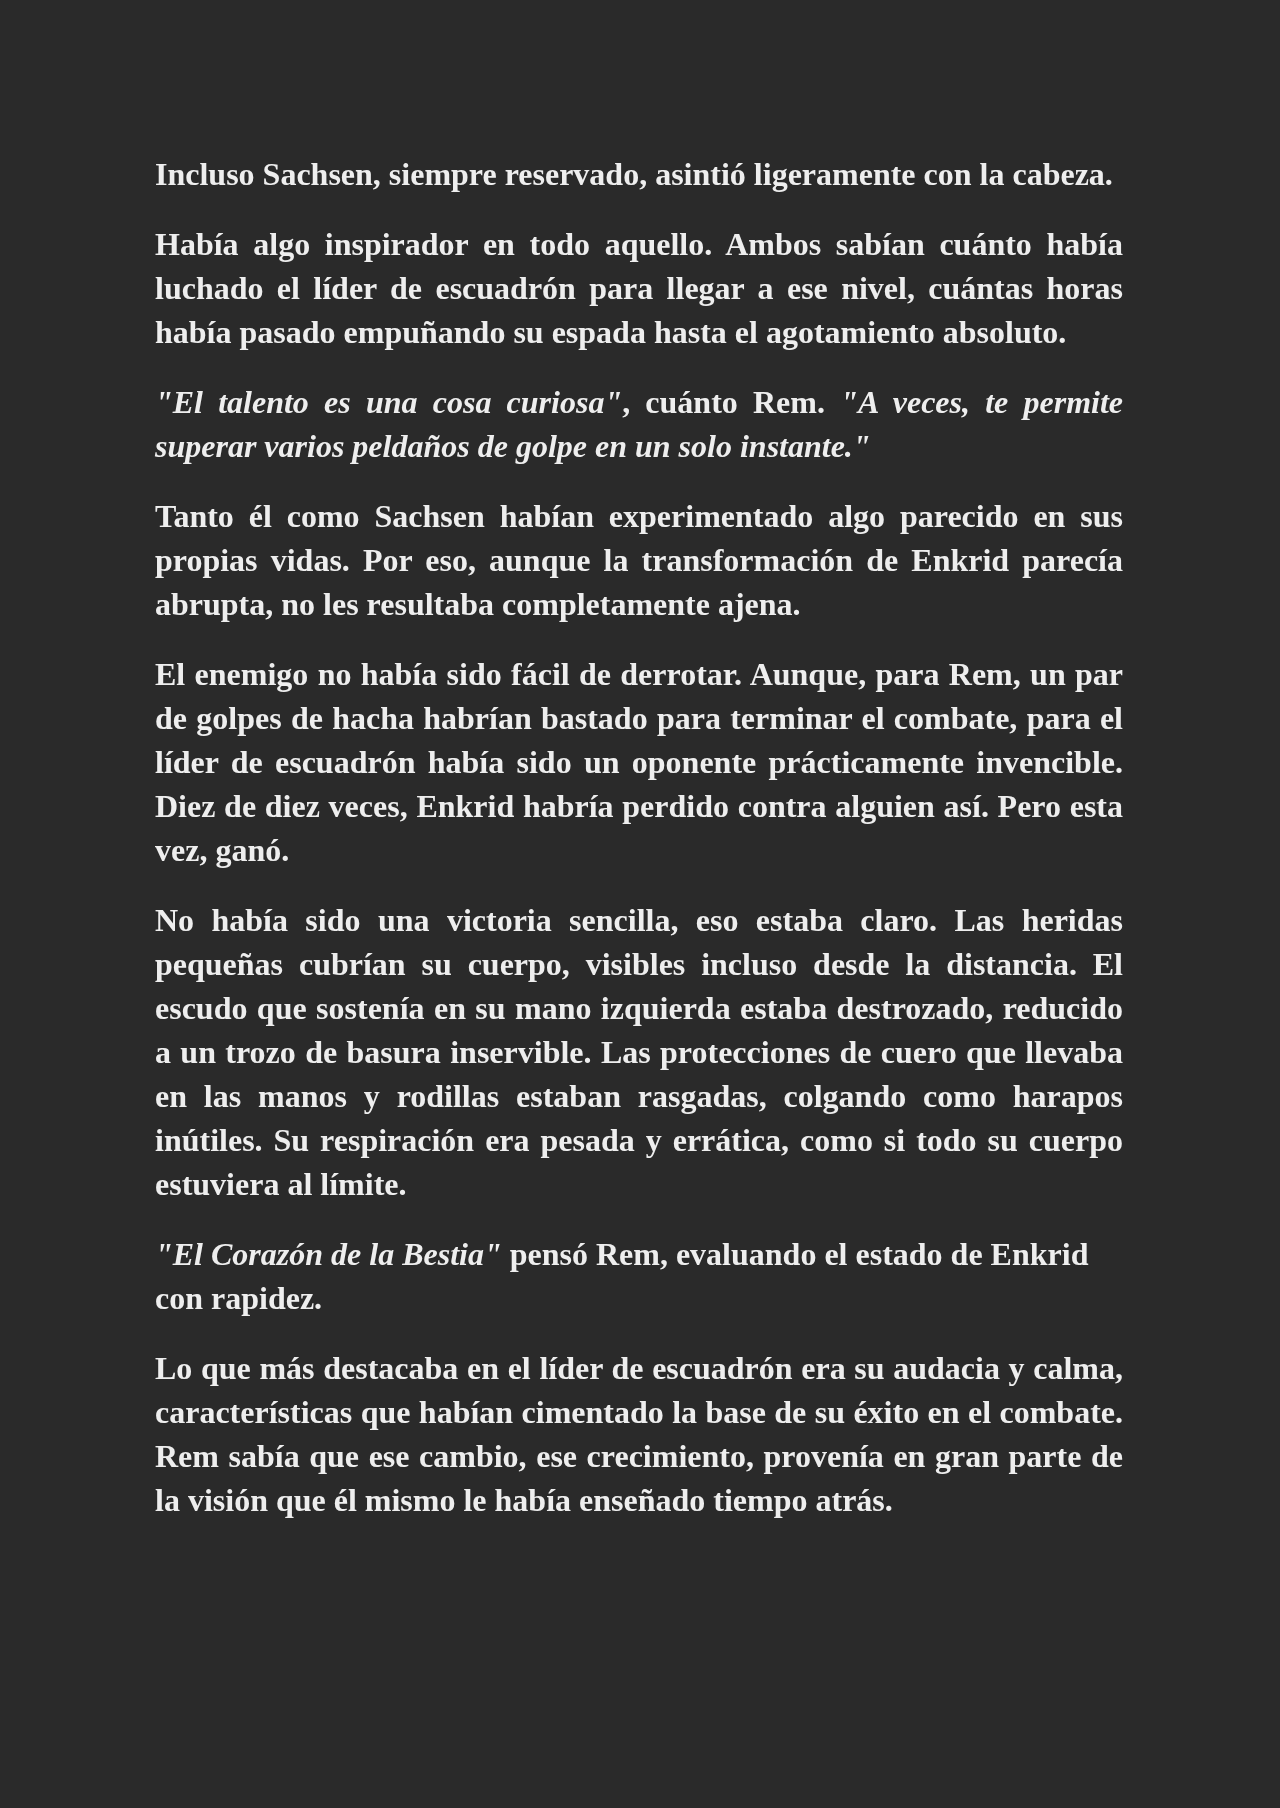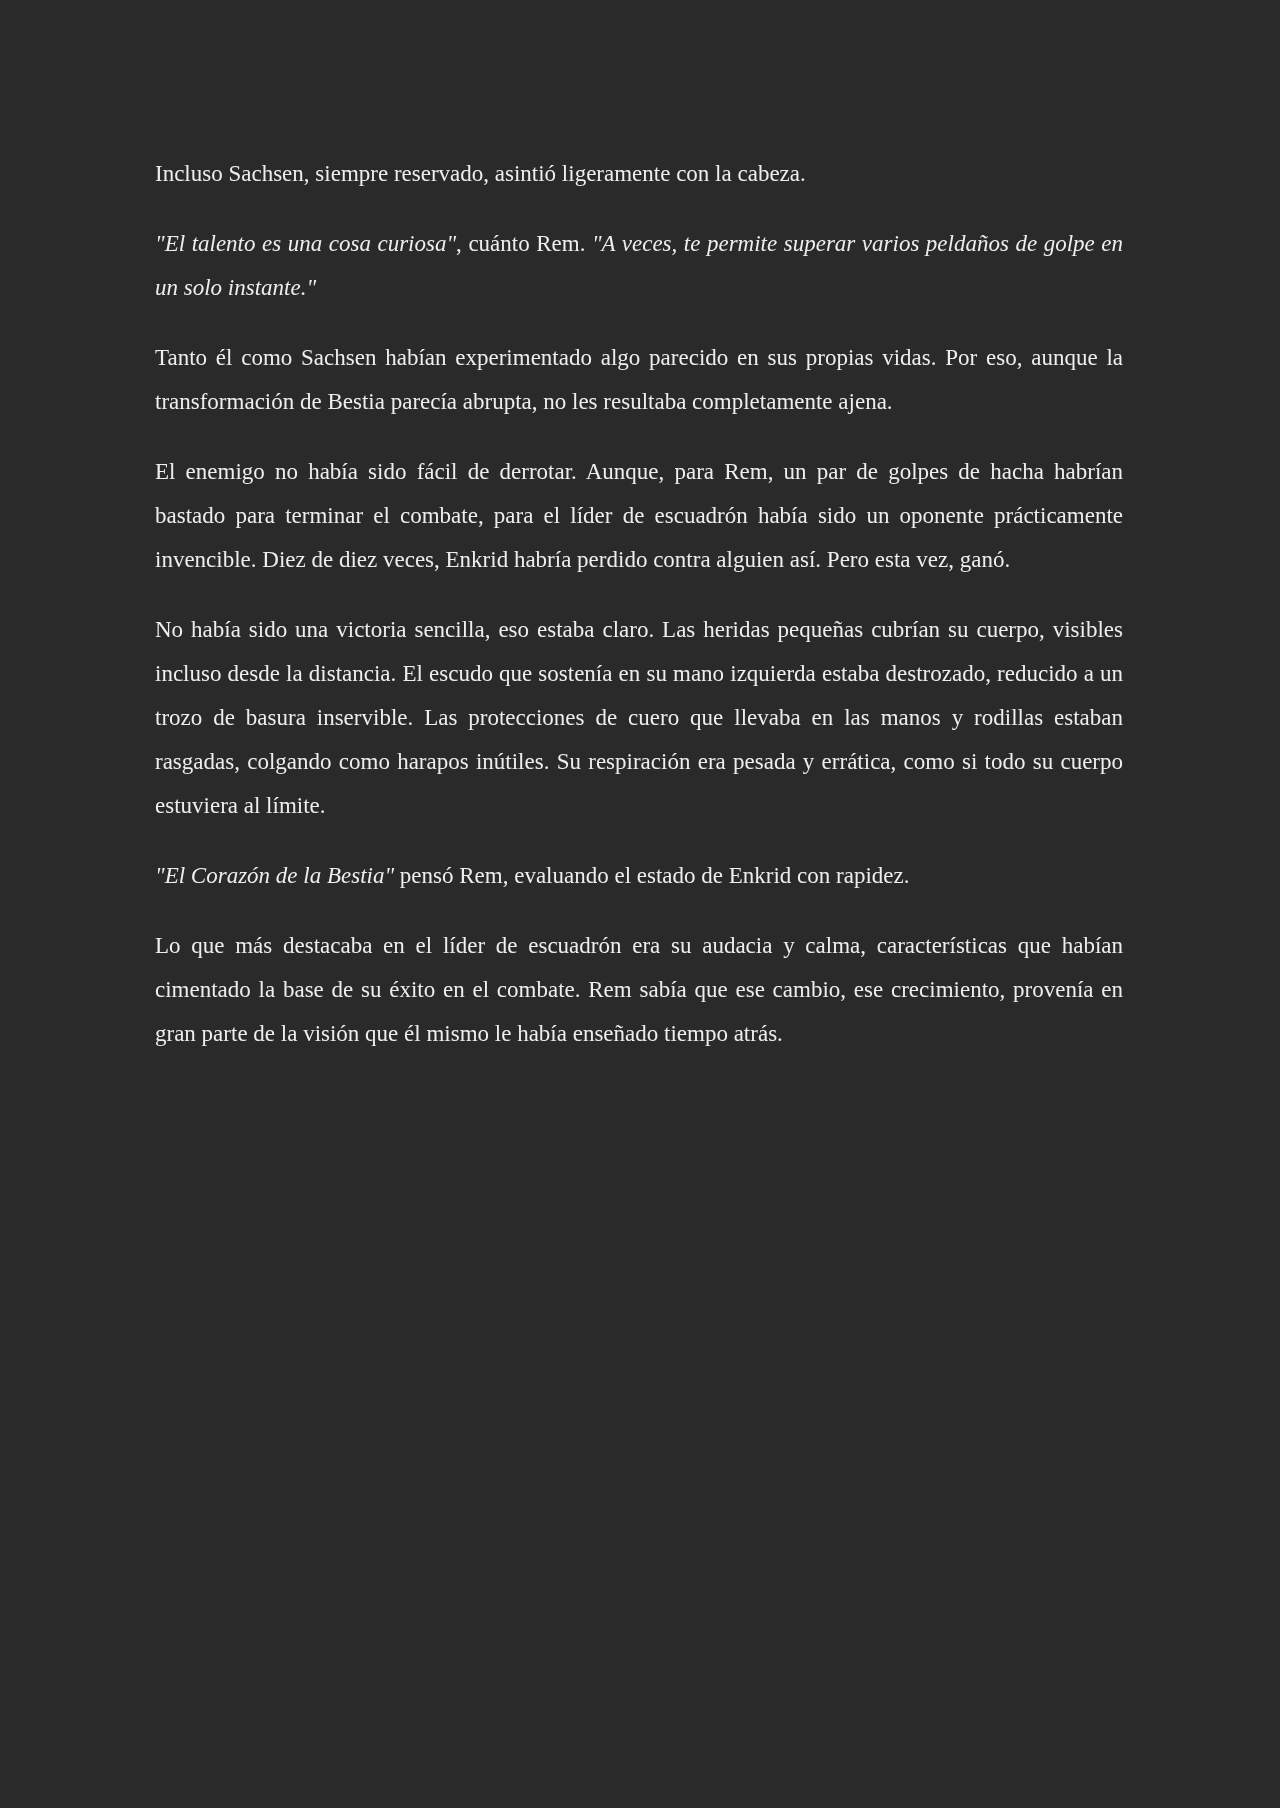--- a/index.html
+++ b/index.html
@@ -13,42 +13,44 @@
       overflow: hidden;
       position: relative;
     }
     .page {
       position: absolute;
       left: 155px;
       top: 152px;
       width: 968px;
       color: #eeeeee;
       font-family: "Liberation Serif", "DejaVu Serif", serif;
-      font-size: 23px;
+      font-size: 32px;
       line-height: 44px;
+      font-weight: bold;
     }
     .para {
       margin: 0 0 26px 0;
       text-align: justify;
     }
     .para.nojust {
       text-align: left;
     }
     .it {
       font-style: italic;
     }
   </style>
 </head>
 <body>
 
 <main class="page">
   <p class="para nojust">Incluso Sachsen, siempre reservado, asintió ligeramente con la cabeza.</p>
+  <p class="para">Había algo inspirador en todo aquello. Ambos sabían cuánto había luchado el líder de escuadrón para llegar a ese nivel, cuántas horas había pasado empuñando su espada hasta el agotamiento absoluto.</p>
   <p class="para">
     <span class="it">"El talento es una cosa curiosa"</span><span>, cuánto Rem. </span><span class="it">"A veces, te permite superar varios peldaños de golpe en un solo instante."</span>
   </p>
-  <p class="para">Tanto él como Sachsen habían experimentado algo parecido en sus propias vidas. Por eso, aunque la transformación de Bestia parecía abrupta, no les resultaba completamente ajena.</p>
+  <p class="para">Tanto él como Sachsen habían experimentado algo parecido en sus propias vidas. Por eso, aunque la transformación de Enkrid parecía abrupta, no les resultaba completamente ajena.</p>
   <p class="para">El enemigo no había sido fácil de derrotar. Aunque, para Rem, un par de golpes de hacha habrían bastado para terminar el combate, para el líder de escuadrón había sido un oponente prácticamente invencible. Diez de diez veces, Enkrid habría perdido contra alguien así. Pero esta vez, ganó.</p>
   <p class="para">No había sido una victoria sencilla, eso estaba claro. Las heridas pequeñas cubrían su cuerpo, visibles incluso desde la distancia. El escudo que sostenía en su mano izquierda estaba destrozado, reducido a un trozo de basura inservible. Las protecciones de cuero que llevaba en las manos y rodillas estaban rasgadas, colgando como harapos inútiles. Su respiración era pesada y errática, como si todo su cuerpo estuviera al límite.</p>
   <p class="para nojust">
     <span class="it">"El Corazón de la Bestia"</span><span> pensó Rem, evaluando el estado de Enkrid con rapidez.</span>
   </p>
   <p class="para">Lo que más destacaba en el líder de escuadrón era su audacia y calma, características que habían cimentado la base de su éxito en el combate. Rem sabía que ese cambio, ese crecimiento, provenía en gran parte de la visión que él mismo le había enseñado tiempo atrás.</p>
 </main>
 
 </body></html>

